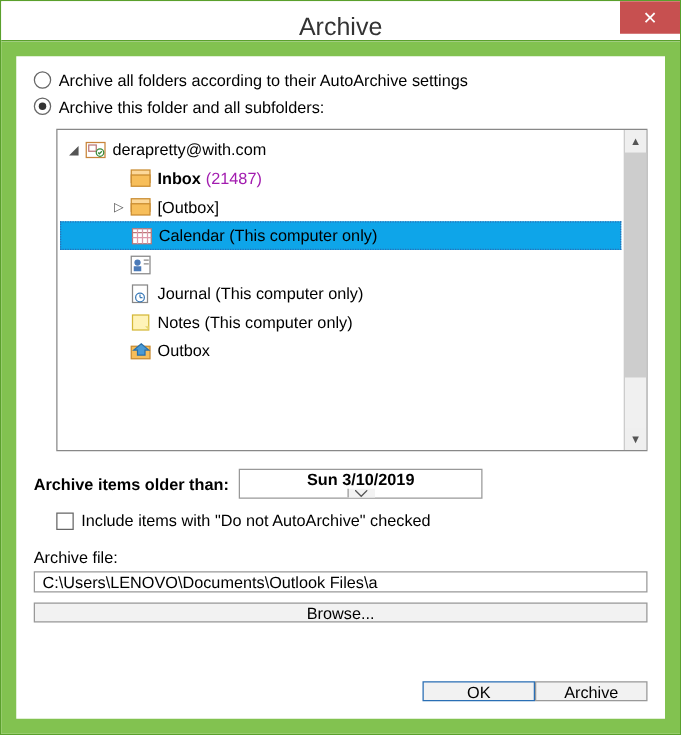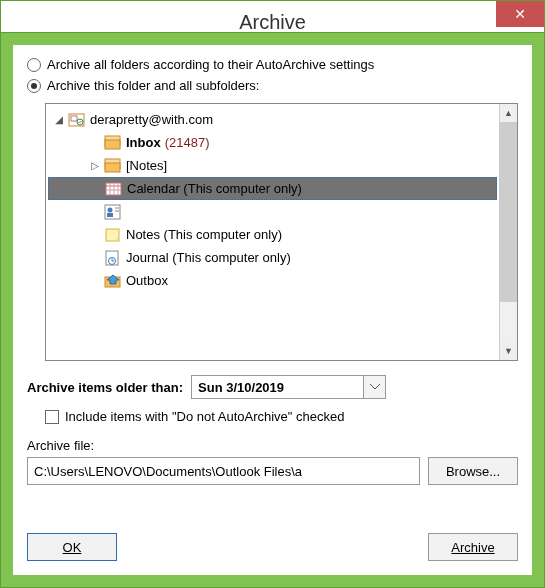--- a/index.html
+++ b/index.html
@@ -52,21 +52,21 @@
   }
   .inner {
     background: #fff;
     padding: 12px 14px;
     height: 100%;
     display: flex;
     flex-direction: column;
   }
   .radio-row {
     display: flex;
-    align-items: flex-end;
+    align-items: flex-start;
     margin-bottom: 6px;
     gap: 6px;
   }
   .radio {
     width: 14px;
     height: 14px;
     border: 1px solid #666;
     border-radius: 50%;
     display: flex;
     align-items: center;
@@ -111,35 +111,35 @@
     align-items: center;
     justify-content: center;
     font-size: 10px;
     color: #555;
     flex-shrink: 0;
   }
   .tree-row .spacer {
     flex-shrink: 0;
   }
   .tree-row.selected {
-    background: #737373;
+    background: #0ea5e9;
     border: 1px dotted #2a6fb5;
     height: 23px;
     margin-left: 0;
   }
   .icon {
     width: 18px;
     height: 16px;
     display: flex;
     align-items: center;
     justify-content: center;
     flex-shrink: 0;
   }
   .folder-icon svg, .icon svg { display: block; }
-  .count { color: #7f1d1d; }
+  .count { color: #a21caf; }
   .bold { font-weight: 700; }
   .scrollbar {
     width: 18px;
     background: #f0f0f0;
     border-left: 1px solid #ccc;
     display: flex;
     flex-direction: column;
   }
   .sb-btn {
     height: 18px;
@@ -169,20 +169,21 @@
     gap: 8px;
     margin-bottom: 10px;
     font-weight: bold;
   }
   .date-input {
     border: 1px solid #999;
     height: 24px;
     display: flex;
     align-items: center;
     width: 195px;
+    flex-direction: column;
   }
   .date-input .val {
     flex: 1;
     padding: 0 6px;
   }
   .date-input .dd {
     width: 22px;
     height: 100%;
     border-left: 1px solid #999;
     display: flex;
@@ -202,49 +203,49 @@
     width: 14px;
     height: 14px;
     border: 1px solid #666;
     cursor: pointer;
     flex-shrink: 0;
   }
   .file-row {
     display: flex;
     gap: 8px;
     margin-bottom: 16px;
+    flex-direction: column;
   }
   .file-input {
     flex: 1;
     border: 1px solid #999;
     height: 28px;
     padding: 0 6px;
     display: flex;
     align-items: center;
     overflow: hidden;
     white-space: nowrap;
   }
   .btn {
     border: 1px solid #999;
     background: #f2f2f2;
     padding: 0 14px;
-    height: 28px;
+    height: 16px;
     display: flex;
     align-items: center;
     justify-content: center;
     cursor: pointer;
     min-width: 90px;
   }
   .buttons {
     display: flex;
-    justify-content: space-between;
-    gap: 14px;
+    justify-content: flex-end;
+    gap: 0;
     margin-top: auto;
     padding-bottom: 2px;
-    text-decoration: underline;
   }
   .btn-ok { border: 1px solid #2a6fb5; }
 </style>
 </head>
 <body>
 
 <div class="window">
 
   <div class="titlebar">
     <span class="titlebar-text">Archive</span>
@@ -295,21 +296,21 @@
 
           <div class="tree-row">
             <span class="spacer" style="width:32px"></span>
             <span class="caret">▷</span>
             <span class="icon">
               <svg width="18" height="16">
                   <rect x="1" y="1" width="15" height="10" fill="#fcd89a" stroke="#c98b2f"></rect>
                   <rect x="1" y="5" width="15" height="9" fill="#f7be5a" stroke="#c98b2f"></rect>
                 </svg>
             </span>
-            <span>[Notes]</span>
+            <span>[Outbox]</span>
           </div>
 
           <div class="tree-row selected" style="padding-left:6px">
             <span class="spacer" style="width:46px"></span>
             <span class="icon">
               <svg width="18" height="16">
                   <rect x="1" y="2" width="15" height="12" fill="#fff" stroke="#b77"></rect>
                   <line x1="1" y1="5" x2="16" y2="5" stroke="#b77"></line>
                   <line x1="5" y1="2" x2="5" y2="14" stroke="#d9a"></line>
                   <line x1="9" y1="2" x2="9" y2="14" stroke="#d9a"></line>
@@ -331,38 +332,38 @@
                   <line x1="11" y1="7" x2="15" y2="7" stroke="#888"></line>
                 </svg>
             </span>
           </div>
 
 
           <div class="tree-row">
             <span class="spacer" style="width:46px"></span>
             <span class="icon">
               <svg width="18" height="16">
-                  <rect x="2" y="2" width="13" height="12" fill="#fff3b8" stroke="#d4b838"></rect>
-                  <path d="M12 11 L15 14 L15 11 Z" fill="#e8d670"></path>
-                </svg>
-            </span>
-            <span>Notes (This computer only)</span>
-          </div>
-
-          <div class="tree-row">
-            <span class="spacer" style="width:46px"></span>
-            <span class="icon">
-              <svg width="18" height="16">
                   <rect x="2" y="1" width="12" height="14" fill="#fff" stroke="#888"></rect>
                   <circle cx="8" cy="11" r="3.5" fill="#fff" stroke="#3a7ab8"></circle>
                   <line x1="8" y1="11" x2="8" y2="8.5" stroke="#3a7ab8"></line>
                   <line x1="8" y1="11" x2="10" y2="11" stroke="#3a7ab8"></line>
                 </svg>
             </span>
             <span>Journal (This computer only)</span>
+          </div>
+
+          <div class="tree-row">
+            <span class="spacer" style="width:46px"></span>
+            <span class="icon">
+              <svg width="18" height="16">
+                  <rect x="2" y="2" width="13" height="12" fill="#fff3b8" stroke="#d4b838"></rect>
+                  <path d="M12 11 L15 14 L15 11 Z" fill="#e8d670"></path>
+                </svg>
+            </span>
+            <span>Notes (This computer only)</span>
           </div>
 
           <div class="tree-row">
             <span class="spacer" style="width:46px"></span>
             <span class="icon">
               <svg width="18" height="16">
                   <rect x="1" y="4" width="15" height="10" fill="#f7be5a" stroke="#c98b2f"></rect>
                   <path d="M6 2 L12 2 L12 6 L15 6 L9 11 L3 6 L6 6 Z" fill="#4a9ad4" stroke="#2a6fa8" transform="rotate(180 9 6.5)"></path>
                 </svg>
             </span>

